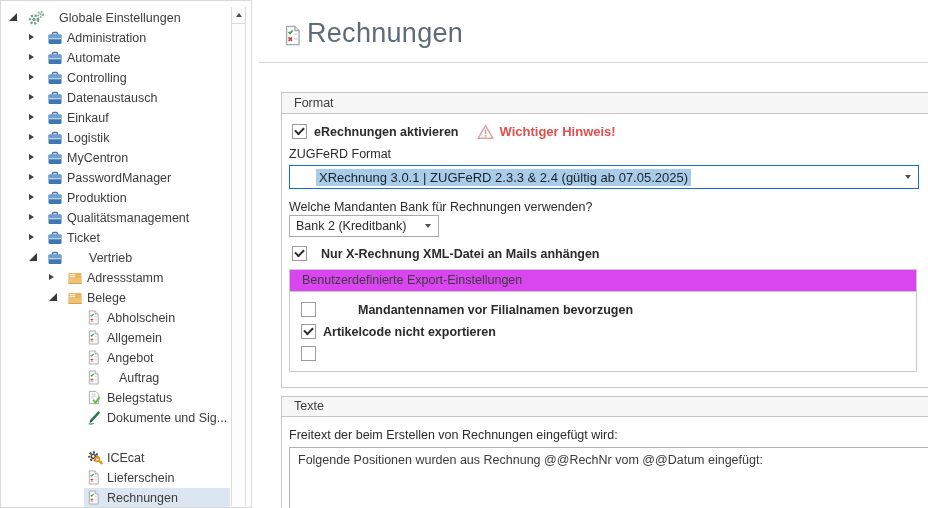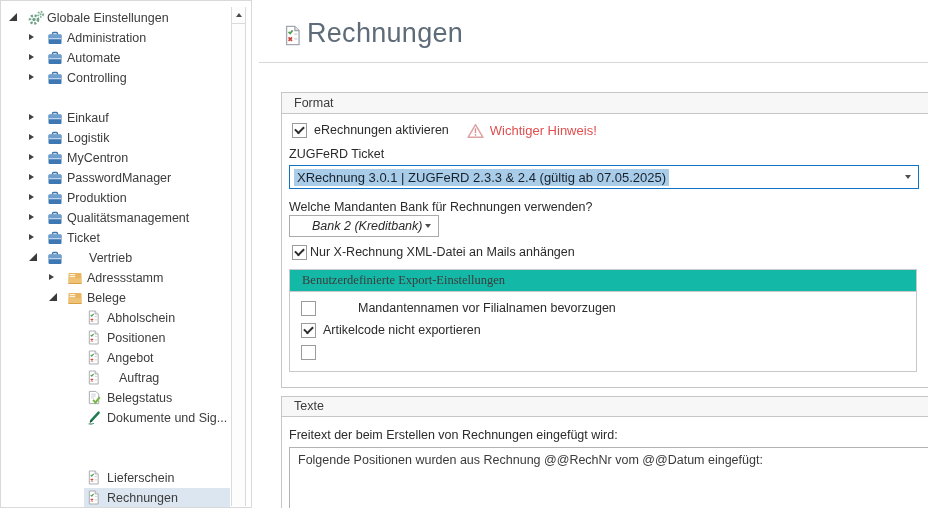--- a/index.html
+++ b/index.html
@@ -33,35 +33,35 @@
   
   #page-title-icon{position:absolute;left:283px;top:25px;}
   #page-title{position:absolute;left:307px;top:18px;font-size:27px;font-weight:300;
               color:#5e6b78;letter-spacing:.3px;}
   #title-sep{position:absolute;left:259px;top:62px;width:669px;height:1px;background:#d7d7d7;}
 
   .group{position:absolute;border:1px solid #c6c6c6;background:#fff;box-sizing:border-box;}
   .group-header{height:20px;background:#f7f7f7;border-bottom:1px solid #c6c6c6;line-height:20px;
                 padding-left:12px;font-size:12.5px;color:#3c3c3c;}
   .lbl{font-size:12.5px;color:#2b2b2b;}
-  .flexrow{display:flex;align-items:flex-start;position:absolute;height:17px;}
+  .flexrow{display:flex;align-items:center;position:absolute;height:17px;font-weight:bold;}
 
   .cb{width:13px;height:13px;border:1px solid #9b9b9b;background:#fff;display:inline-block;
       position:relative;flex:none;box-sizing:content-box;}
   .cb.checked::after{content:"";position:absolute;left:2px;top:2px;width:7px;height:4px;
       border-left:2px solid #2d2d2d;border-bottom:2px solid #2d2d2d;transform:rotate(-45deg);}
 
   .combo{position:absolute;background:#fff;display:flex;align-items:center;box-sizing:border-box;}
   .arrow-down{width:0;height:0;border-left:3.5px solid transparent;border-right:3.5px solid transparent;
               border-top:4.5px solid #4e4e4e;}
   #zugferd-combo{border:1.5px solid #1073c6;}
   #zugferd-combo .sel-text{background:#a9cce9;margin-left:4px;padding:1px 3px;font-size:13px;color:#18222d;
                            white-space:nowrap;}
   #bank-combo{border:1px solid #ababab;font-size:12.5px;color:#2b2b2b;}
-  #bank-combo .val{margin-left:22px;white-space:nowrap;font-style:italic;}
+  #bank-combo .val{margin-left:6px;white-space:nowrap;}
   .combo .arr{margin-left:auto;margin-right:7px;}
 
   #warning-text{font-size:13px;color:#e04e4e;margin-left:6px;white-space:nowrap;}
   #warning-icon{margin-left:18px;flex:none;display:flex;}
 
   #freitext-box{position:absolute;left:7px;top:50px;width:700px;height:160px;
                 border:1px solid #b2b2b2;box-sizing:border-box;background:#fff;
                 font-size:12.5px;color:#3a3a3a;padding:5px 8px;}
 </style>
 </head>
@@ -72,21 +72,21 @@
       <div class="trow" style="top: 7px;">
         <span class="exp-e" style="left: 8px;"></span>
         <span class="ticon" style="left: 26px;">
           <svg width="18" height="16" viewBox="0 0 18 16">
             <circle cx="7" cy="9.5" r="4" fill="none" stroke="#6fa287" stroke-width="2.6" stroke-dasharray="2.1 1.7"></circle>
             <circle cx="7" cy="9.5" r="1.7" fill="#6fa287"></circle>
             <circle cx="13.6" cy="4.3" r="2.5" fill="none" stroke="#84b299" stroke-width="2" stroke-dasharray="1.6 1.3"></circle>
             <circle cx="13.6" cy="4.3" r="1" fill="#84b299"></circle>
           </svg>
         </span>
-        <span class="tlabel" style="left: 46px;">Globale Einstellungen</span>
+        <span class="tlabel" style="left: 58px;">Globale Einstellungen</span>
       </div>
       <div class="trow" style="top: 27px;">
         <span class="exp-c" style="left: 28px;"></span>
         <span class="ticon" style="left: 46px;">
           <svg width="16" height="16" viewBox="0 0 16 16">
             <path d="M5.6 4.6 V3.4 q0-.9 .9-.9 h3 q.9 0 .9 .9 v1.2" fill="none" stroke="#3c74ad" stroke-width="1.4"></path>
             <rect x="1.5" y="4.5" width="13" height="9.5" rx="1.2" fill="#3e78b4"></rect>
             <rect x="1.5" y="4.5" width="13" height="3.4" rx="1.2" fill="#6f9fce"></rect>
             <rect x="2" y="8.2" width="12" height="1" fill="#ffffff" opacity=".85"></rect>
           </svg>
@@ -109,20 +109,32 @@
         <span class="exp-c" style="left: 28px;"></span>
         <span class="ticon" style="left: 46px;">
           <svg width="16" height="16" viewBox="0 0 16 16">
             <path d="M5.6 4.6 V3.4 q0-.9 .9-.9 h3 q.9 0 .9 .9 v1.2" fill="none" stroke="#3c74ad" stroke-width="1.4"></path>
             <rect x="1.5" y="4.5" width="13" height="9.5" rx="1.2" fill="#3e78b4"></rect>
             <rect x="1.5" y="4.5" width="13" height="3.4" rx="1.2" fill="#6f9fce"></rect>
             <rect x="2" y="8.2" width="12" height="1" fill="#ffffff" opacity=".85"></rect>
           </svg>
         </span>
         <span class="tlabel" style="left: 66px;">Controlling</span>
+      </div>
+      <div class="trow" style="top: 87px;">
+        <span class="exp-c" style="left: 28px;"></span>
+        <span class="ticon" style="left: 46px;">
+          <svg width="16" height="16" viewBox="0 0 16 16">
+            <path d="M5.6 4.6 V3.4 q0-.9 .9-.9 h3 q.9 0 .9 .9 v1.2" fill="none" stroke="#3c74ad" stroke-width="1.4"></path>
+            <rect x="1.5" y="4.5" width="13" height="9.5" rx="1.2" fill="#3e78b4"></rect>
+            <rect x="1.5" y="4.5" width="13" height="3.4" rx="1.2" fill="#6f9fce"></rect>
+            <rect x="2" y="8.2" width="12" height="1" fill="#ffffff" opacity=".85"></rect>
+          </svg>
+        </span>
+        <span class="tlabel" style="left: 66px;">Datenaustausch</span>
       </div>
       <div class="trow" style="top: 107px;">
         <span class="exp-c" style="left: 28px;"></span>
         <span class="ticon" style="left: 46px;">
           <svg width="16" height="16" viewBox="0 0 16 16">
             <path d="M5.6 4.6 V3.4 q0-.9 .9-.9 h3 q.9 0 .9 .9 v1.2" fill="none" stroke="#3c74ad" stroke-width="1.4"></path>
             <rect x="1.5" y="4.5" width="13" height="9.5" rx="1.2" fill="#3e78b4"></rect>
             <rect x="1.5" y="4.5" width="13" height="3.4" rx="1.2" fill="#6f9fce"></rect>
             <rect x="2" y="8.2" width="12" height="1" fill="#ffffff" opacity=".85"></rect>
           </svg>
@@ -254,21 +266,21 @@
       <div class="trow" style="top: 327px;">
         <span class="ticon" style="left: 86px;">
           <svg width="13" height="15" viewBox="0 0 14 16">
             <path d="M2.5 1 h6.3 l3.2 3.2 V15 H2.5 Z" fill="#ffffff" stroke="#a3a8ae" stroke-width="1"></path>
             <path d="M8.8 1 v3.2 h3.2" fill="#ededed" stroke="#a3a8ae" stroke-width="1"></path>
             <path d="M4 5.2 l1.2 1.3 1.9-2.4" stroke="#55a055" stroke-width="1.3" fill="none"></path>
             <path d="M4 9.5 l2.6 2.6 M6.6 9.5 l-2.6 2.6" stroke="#c8463b" stroke-width="1.3"></path>
             <path d="M8.3 7 h2.4 M8.3 10.5 h2.4" stroke="#c9cdd2" stroke-width="1"></path>
           </svg>
         </span>
-        <span class="tlabel" style="left: 106px;">Positionen</span>
+        <span class="tlabel" style="left: 106px;">Allgemein</span>
       </div>
       <div class="trow" style="top: 347px;">
         <span class="ticon" style="left: 86px;">
           <svg width="13" height="15" viewBox="0 0 14 16">
             <path d="M2.5 1 h6.3 l3.2 3.2 V15 H2.5 Z" fill="#ffffff" stroke="#a3a8ae" stroke-width="1"></path>
             <path d="M8.8 1 v3.2 h3.2" fill="#ededed" stroke="#a3a8ae" stroke-width="1"></path>
             <path d="M4 5.2 l1.2 1.3 1.9-2.4" stroke="#55a055" stroke-width="1.3" fill="none"></path>
             <path d="M4 9.5 l2.6 2.6 M6.6 9.5 l-2.6 2.6" stroke="#c8463b" stroke-width="1.3"></path>
             <path d="M8.3 7 h2.4 M8.3 10.5 h2.4" stroke="#c9cdd2" stroke-width="1"></path>
           </svg>
@@ -299,20 +311,31 @@
       </div>
       <div class="trow" style="top: 407px;">
         <span class="ticon" style="left: 86px;">
           <svg width="15" height="15" viewBox="0 0 16 16">
             <path d="M4.6 11.4 L12.4 2.8" stroke="#1e7a4f" stroke-width="2.6" stroke-linecap="round"></path>
             <path d="M3.2 13.2 l1.6-1.9" stroke="#0d3b2a" stroke-width="1.4"></path>
             <path d="M1.8 14.6 q3.2 1 5.4-.3" stroke="#1e7a4f" stroke-width="1.1" fill="none"></path>
           </svg>
         </span>
         <span class="tlabel" style="left: 106px;">Dokumente und Sig...</span>
+      </div>
+      <div class="trow" style="top: 447px;">
+        <span class="ticon" style="left: 86px;">
+          <svg width="16" height="16" viewBox="0 0 16 16">
+            <circle cx="6.3" cy="6.3" r="4" fill="none" stroke="#4d4d4d" stroke-width="2.2" stroke-dasharray="2 1.6"></circle>
+            <circle cx="6.3" cy="6.3" r="2" fill="none" stroke="#4d4d4d" stroke-width="1.5"></circle>
+            <circle cx="10.3" cy="9.3" r="2.1" fill="none" stroke="#e8950f" stroke-width="1.7"></circle>
+            <path d="M11.7 10.9 l3.2 3.2 M13.2 12.4 l1.4-1.3 M14.4 13.6 l1-1" stroke="#e8950f" stroke-width="1.7"></path>
+          </svg>
+        </span>
+        <span class="tlabel" style="left: 106px;">ICEcat</span>
       </div>
       <div class="trow" style="top: 467px;">
         <span class="ticon" style="left: 86px;">
           <svg width="13" height="15" viewBox="0 0 14 16">
             <path d="M2.5 1 h6.3 l3.2 3.2 V15 H2.5 Z" fill="#ffffff" stroke="#a3a8ae" stroke-width="1"></path>
             <path d="M8.8 1 v3.2 h3.2" fill="#ededed" stroke="#a3a8ae" stroke-width="1"></path>
             <path d="M4 5.2 l1.2 1.3 1.9-2.4" stroke="#55a055" stroke-width="1.3" fill="none"></path>
             <path d="M4 9.5 l2.6 2.6 M6.6 9.5 l-2.6 2.6" stroke="#c8463b" stroke-width="1.3"></path>
             <path d="M8.3 7 h2.4 M8.3 10.5 h2.4" stroke="#c9cdd2" stroke-width="1"></path>
           </svg>
@@ -361,41 +384,41 @@
     <span id="warning-icon">
       <svg width="17" height="16" viewBox="0 0 16 15">
         <path d="M8 1.6 L15 13.4 H1 Z" fill="none" stroke="#dfa3a3" stroke-width="1.4" stroke-linejoin="round"></path>
         <rect x="7.35" y="5" width="1.3" height="4.4" fill="#de8d8d"></rect>
         <rect x="7.35" y="10.4" width="1.3" height="1.5" fill="#de8d8d"></rect>
       </svg>
     </span>
     <span id="warning-text">Wichtiger Hinweis!</span>
   </div>
 
-  <div class="lbl" style="position:absolute;left:7px;top:54px;">ZUGFeRD Ticket</div>
-
-  <div class="combo" id="zugferd-combo" style="left:7px;top:72px;width:630px;height:24px;">
+  <div class="lbl" style="position:absolute;left:7px;top:54px;">ZUGFeRD Format</div>
+
+  <div class="combo" id="zugferd-combo" style="left:7px;top:72px;width:630px;height:24px;padding-left:22px;">
     <span class="sel-text">XRechnung 3.0.1 | ZUGFeRD 2.3.3 &amp; 2.4 (gültig ab 07.05.2025)</span>
     <span class="arr arrow-down"></span>
   </div>
 
   <div class="lbl" style="position:absolute;left:7px;top:107px;">Welche Mandanten Bank für Rechnungen verwenden?</div>
 
   <div class="combo" id="bank-combo" style="left:7px;top:122px;width:150px;height:22px;">
     <span class="val">Bank 2 (Kreditbank)</span>
     <span class="arr arrow-down"></span>
   </div>
 
   <div class="flexrow" style="left:10px;top:152px;">
     <span class="cb checked"></span>
-    <span class="lbl" style="margin-left:3px;">Nur X-Rechnung XML-Datei an Mails anhängen</span>
+    <span class="lbl" style="margin-left:14px;">Nur X-Rechnung XML-Datei an Mails anhängen</span>
   </div>
 
   <div class="group" id="export-group" style="left:7px;top:176px;width:628px;height:103px;border-color:#c9c9c9;">
-    <div class="group-header" style="height:21px;line-height:21px;background:#14b8a6;border-color:#c9c9c9;font-family:Liberation Serif, serif;">Benutzerdefinierte Export-Einstellungen</div>
+    <div class="group-header" style="height:21px;line-height:21px;background:#d946ef;border-color:#c9c9c9;">Benutzerdefinierte Export-Einstellungen</div>
     <div id="export-options">
         <div class="flexrow" style="left: 11px; top: 31px; gap: 35px;">
           <span class="cb"></span>
           <span class="lbl" style="margin-left: 7px;">Mandantennamen vor Filialnamen bevorzugen</span>
         </div>
         <div class="flexrow" style="left: 11px; top: 53px;">
           <span class="cb checked"></span>
           <span class="lbl" style="margin-left: 7px;">Artikelcode nicht exportieren</span>
         </div>
         <div class="flexrow" style="left: 11px; top: 75px;">

